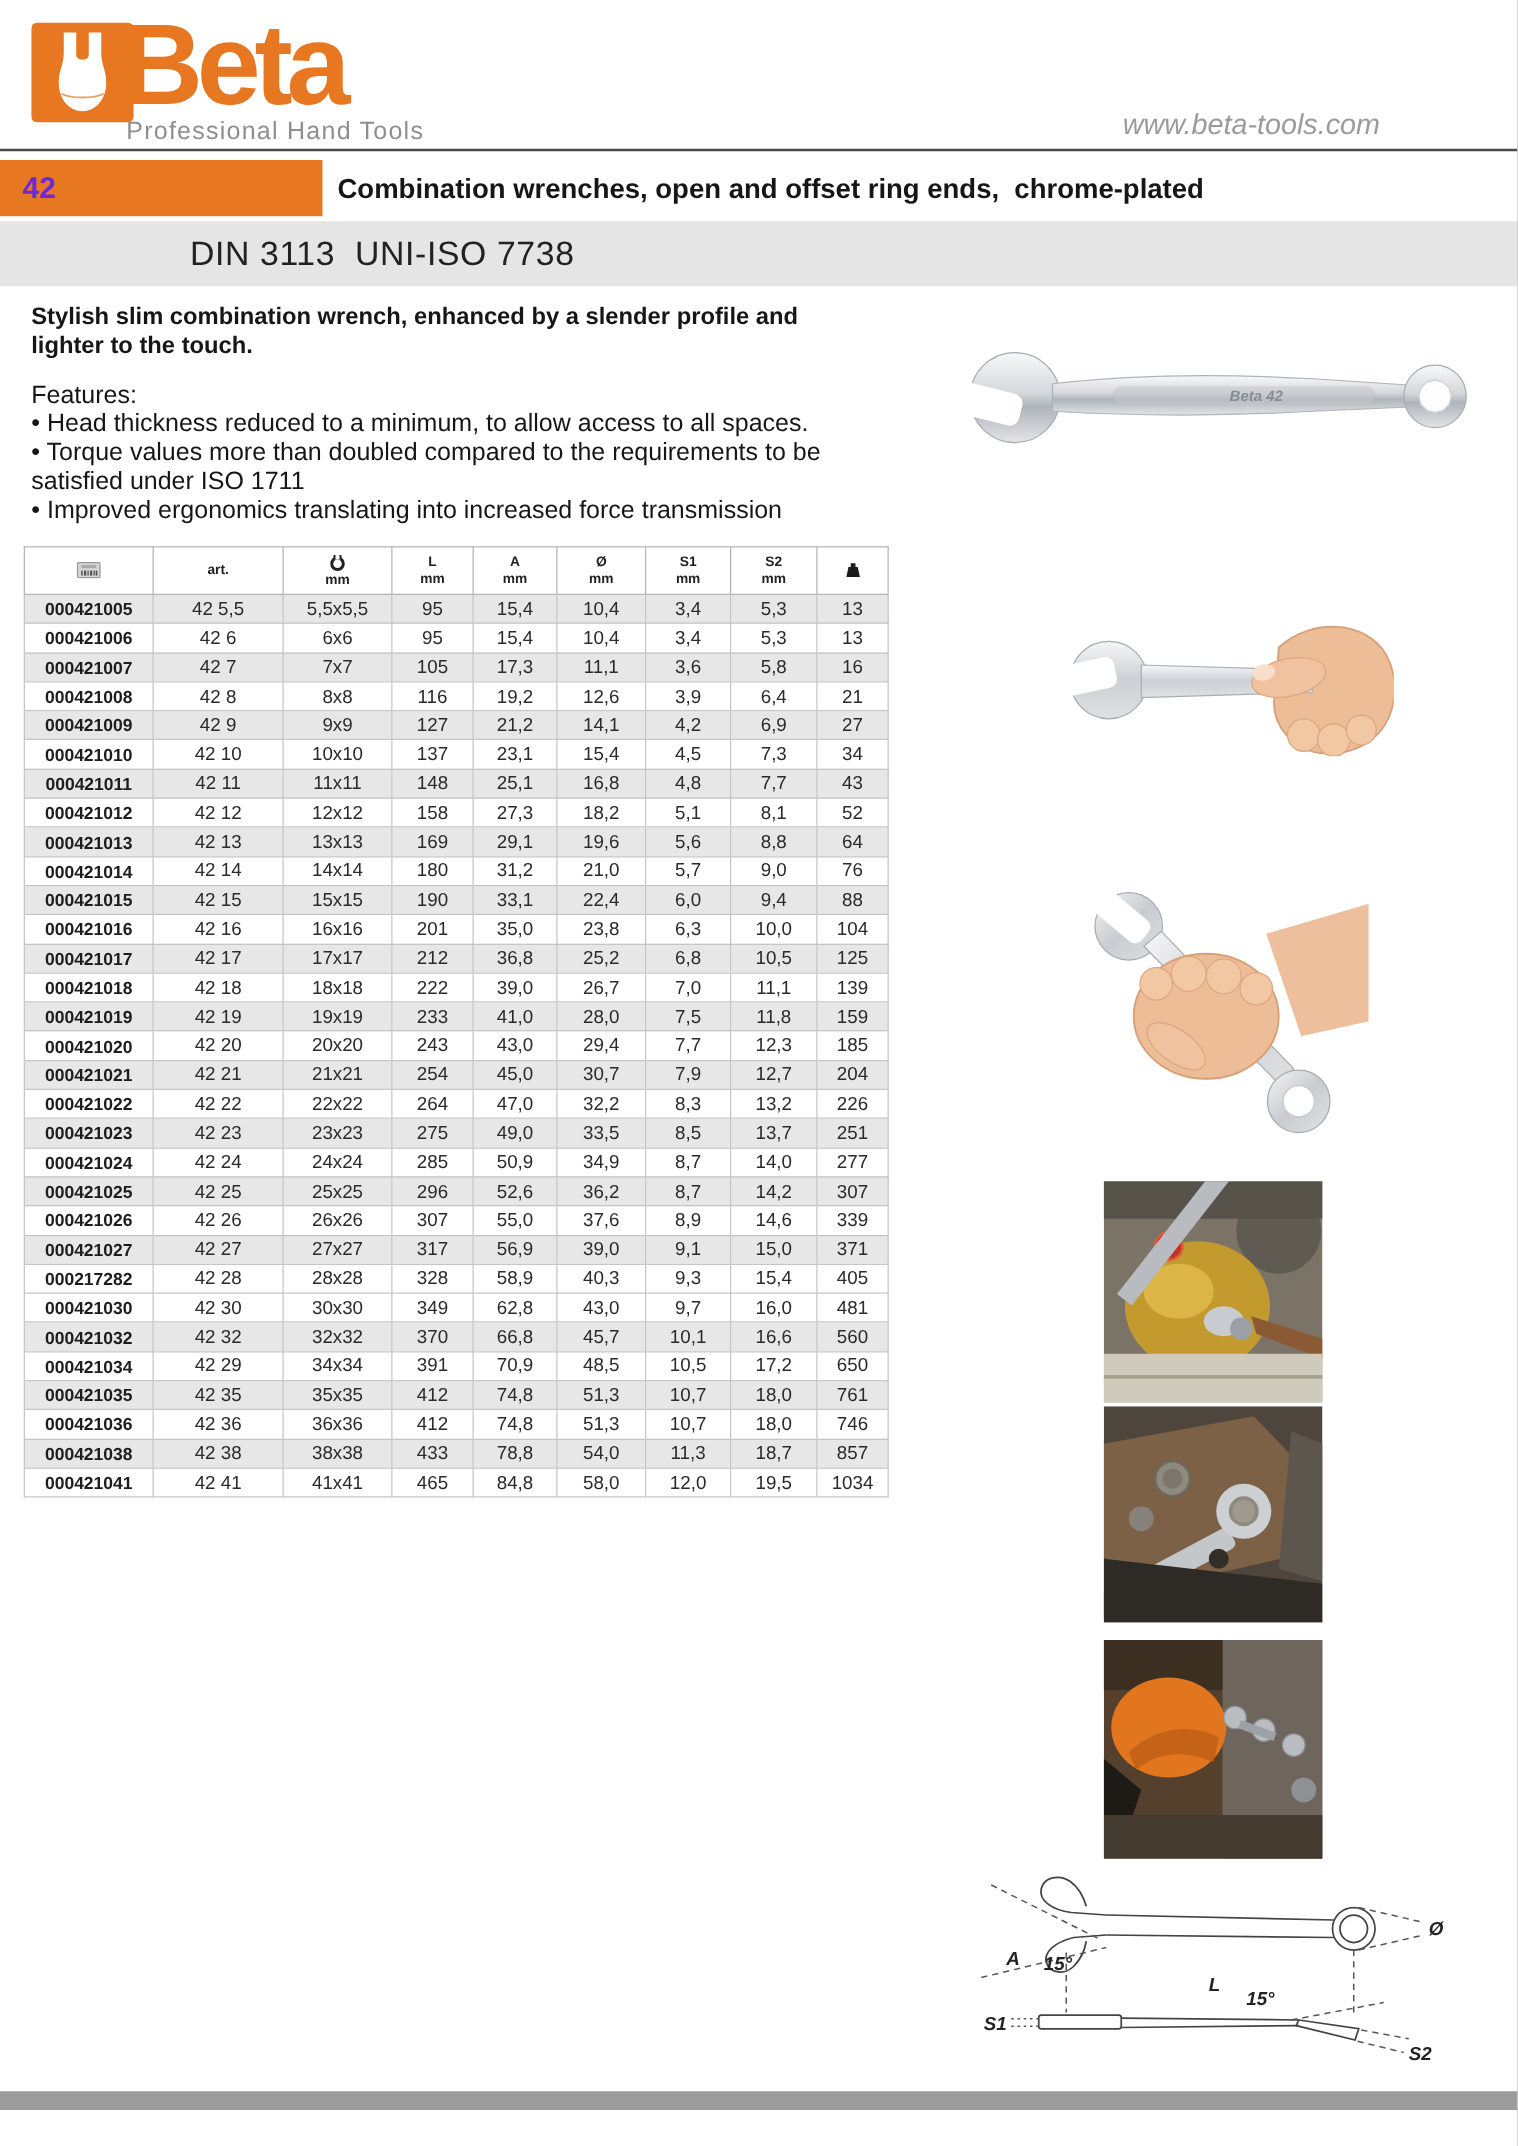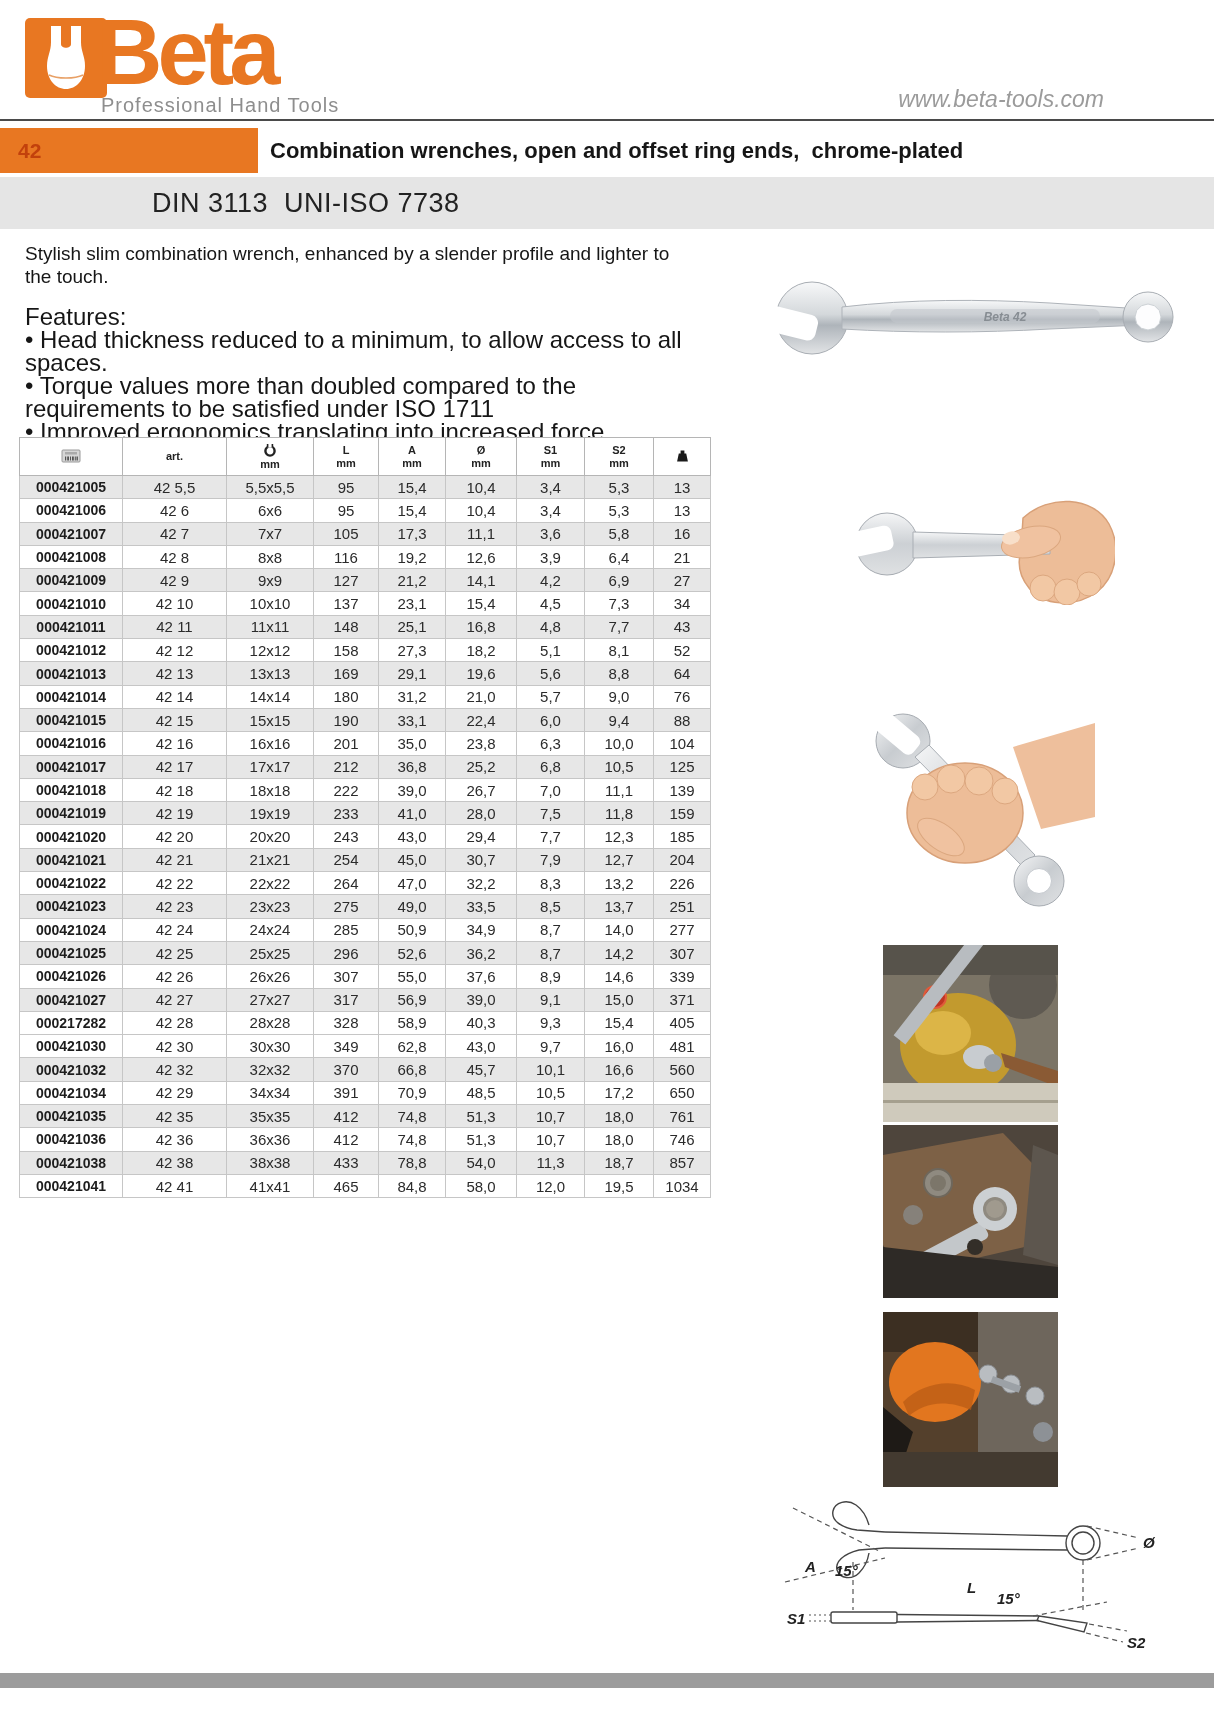--- a/index.html
+++ b/index.html
@@ -15,30 +15,30 @@
   
   .logo-box{position:absolute;left:25px;top:18px;width:82px;height:80px;}
   .wordmark{position:absolute;left:96px;top:6px;font-size:92px;font-weight:bold;color:var(--orange);letter-spacing:-5px;line-height:1;}
   .tagline{position:absolute;left:101px;top:94px;font-size:20px;color:#8e8e8e;letter-spacing:1px;}
   .header-rule{position:absolute;left:0;top:119px;width:1214px;height:2px;background:#4a4a4a;}
   .website{position:absolute;right:110px;top:86px;font-size:23px;font-style:italic;color:#9b9b9b;margin-left:25px;}
 
   
   .chapter-banner{position:absolute;left:0;top:128px;width:1214px;height:45px;background:#fff;}
   .chapter-orange{position:absolute;left:0;top:0;width:258px;height:45px;background:var(--orange);}
-  .chapter-number{position:absolute;left:18px;top:0;height:60px;line-height:45px;font-size:21px;font-weight:bold;color:#c2410c;}
+  .chapter-number{position:absolute;left:18px;top:0;height:60px;line-height:45px;font-size:24px;font-weight:bold;color:#6d28d9;}
   .page-title{position:absolute;left:270px;top:0;height:45px;line-height:45px;font-size:22px;font-weight:bold;color:#161616;white-space:pre;}
 
   
   .standards-bar{position:absolute;left:0;top:177px;width:1214px;height:52px;background:var(--bargray);}
   .standards-text{position:absolute;left:152px;top:0;height:52px;line-height:52px;font-size:27px;color:#222;white-space:pre;letter-spacing:.5px;text-align:right;}
 
   
-  .description{position:absolute;left:25px;top:242px;width:660px;font-size:19px;line-height:23px;color:#161616;}
-  .features{position:absolute;left:25px;top:305px;width:668px;font-size:24px;line-height:23px;color:#161616;}
+  .description{position:absolute;left:25px;top:242px;width:660px;font-size:19px;line-height:23px;color:#161616;font-weight:bold;}
+  .features{position:absolute;left:25px;top:305px;width:668px;font-size:20px;line-height:23px;color:#161616;}
   .features .fh{margin-bottom:0;}
   .feature-item{}
 
   
   .spec-table{position:absolute;left:19px;top:437px;border-collapse:collapse;table-layout:fixed;background:#fff;border:1px solid #8f8f8f;}
   .spec-table th{border:1px solid #b5b5b5;background:#fff;height:38px;vertical-align:middle;text-align:center;font-size:11px;font-weight:bold;color:#222;line-height:13px;padding:0;}
   .spec-table td{border:1px solid #c6c6c6;height:23.3px;padding:0;text-align:center;vertical-align:middle;font-size:15px;color:#2b2b2b;line-height:1;}
   .spec-table tr.alt td{background:var(--rowalt);}
   .spec-table td.code{font-weight:bold;font-size:14px;color:#1d1d1d;margin-left:19px;}
   .hicon{display:block;margin:0 auto 1px auto;}

